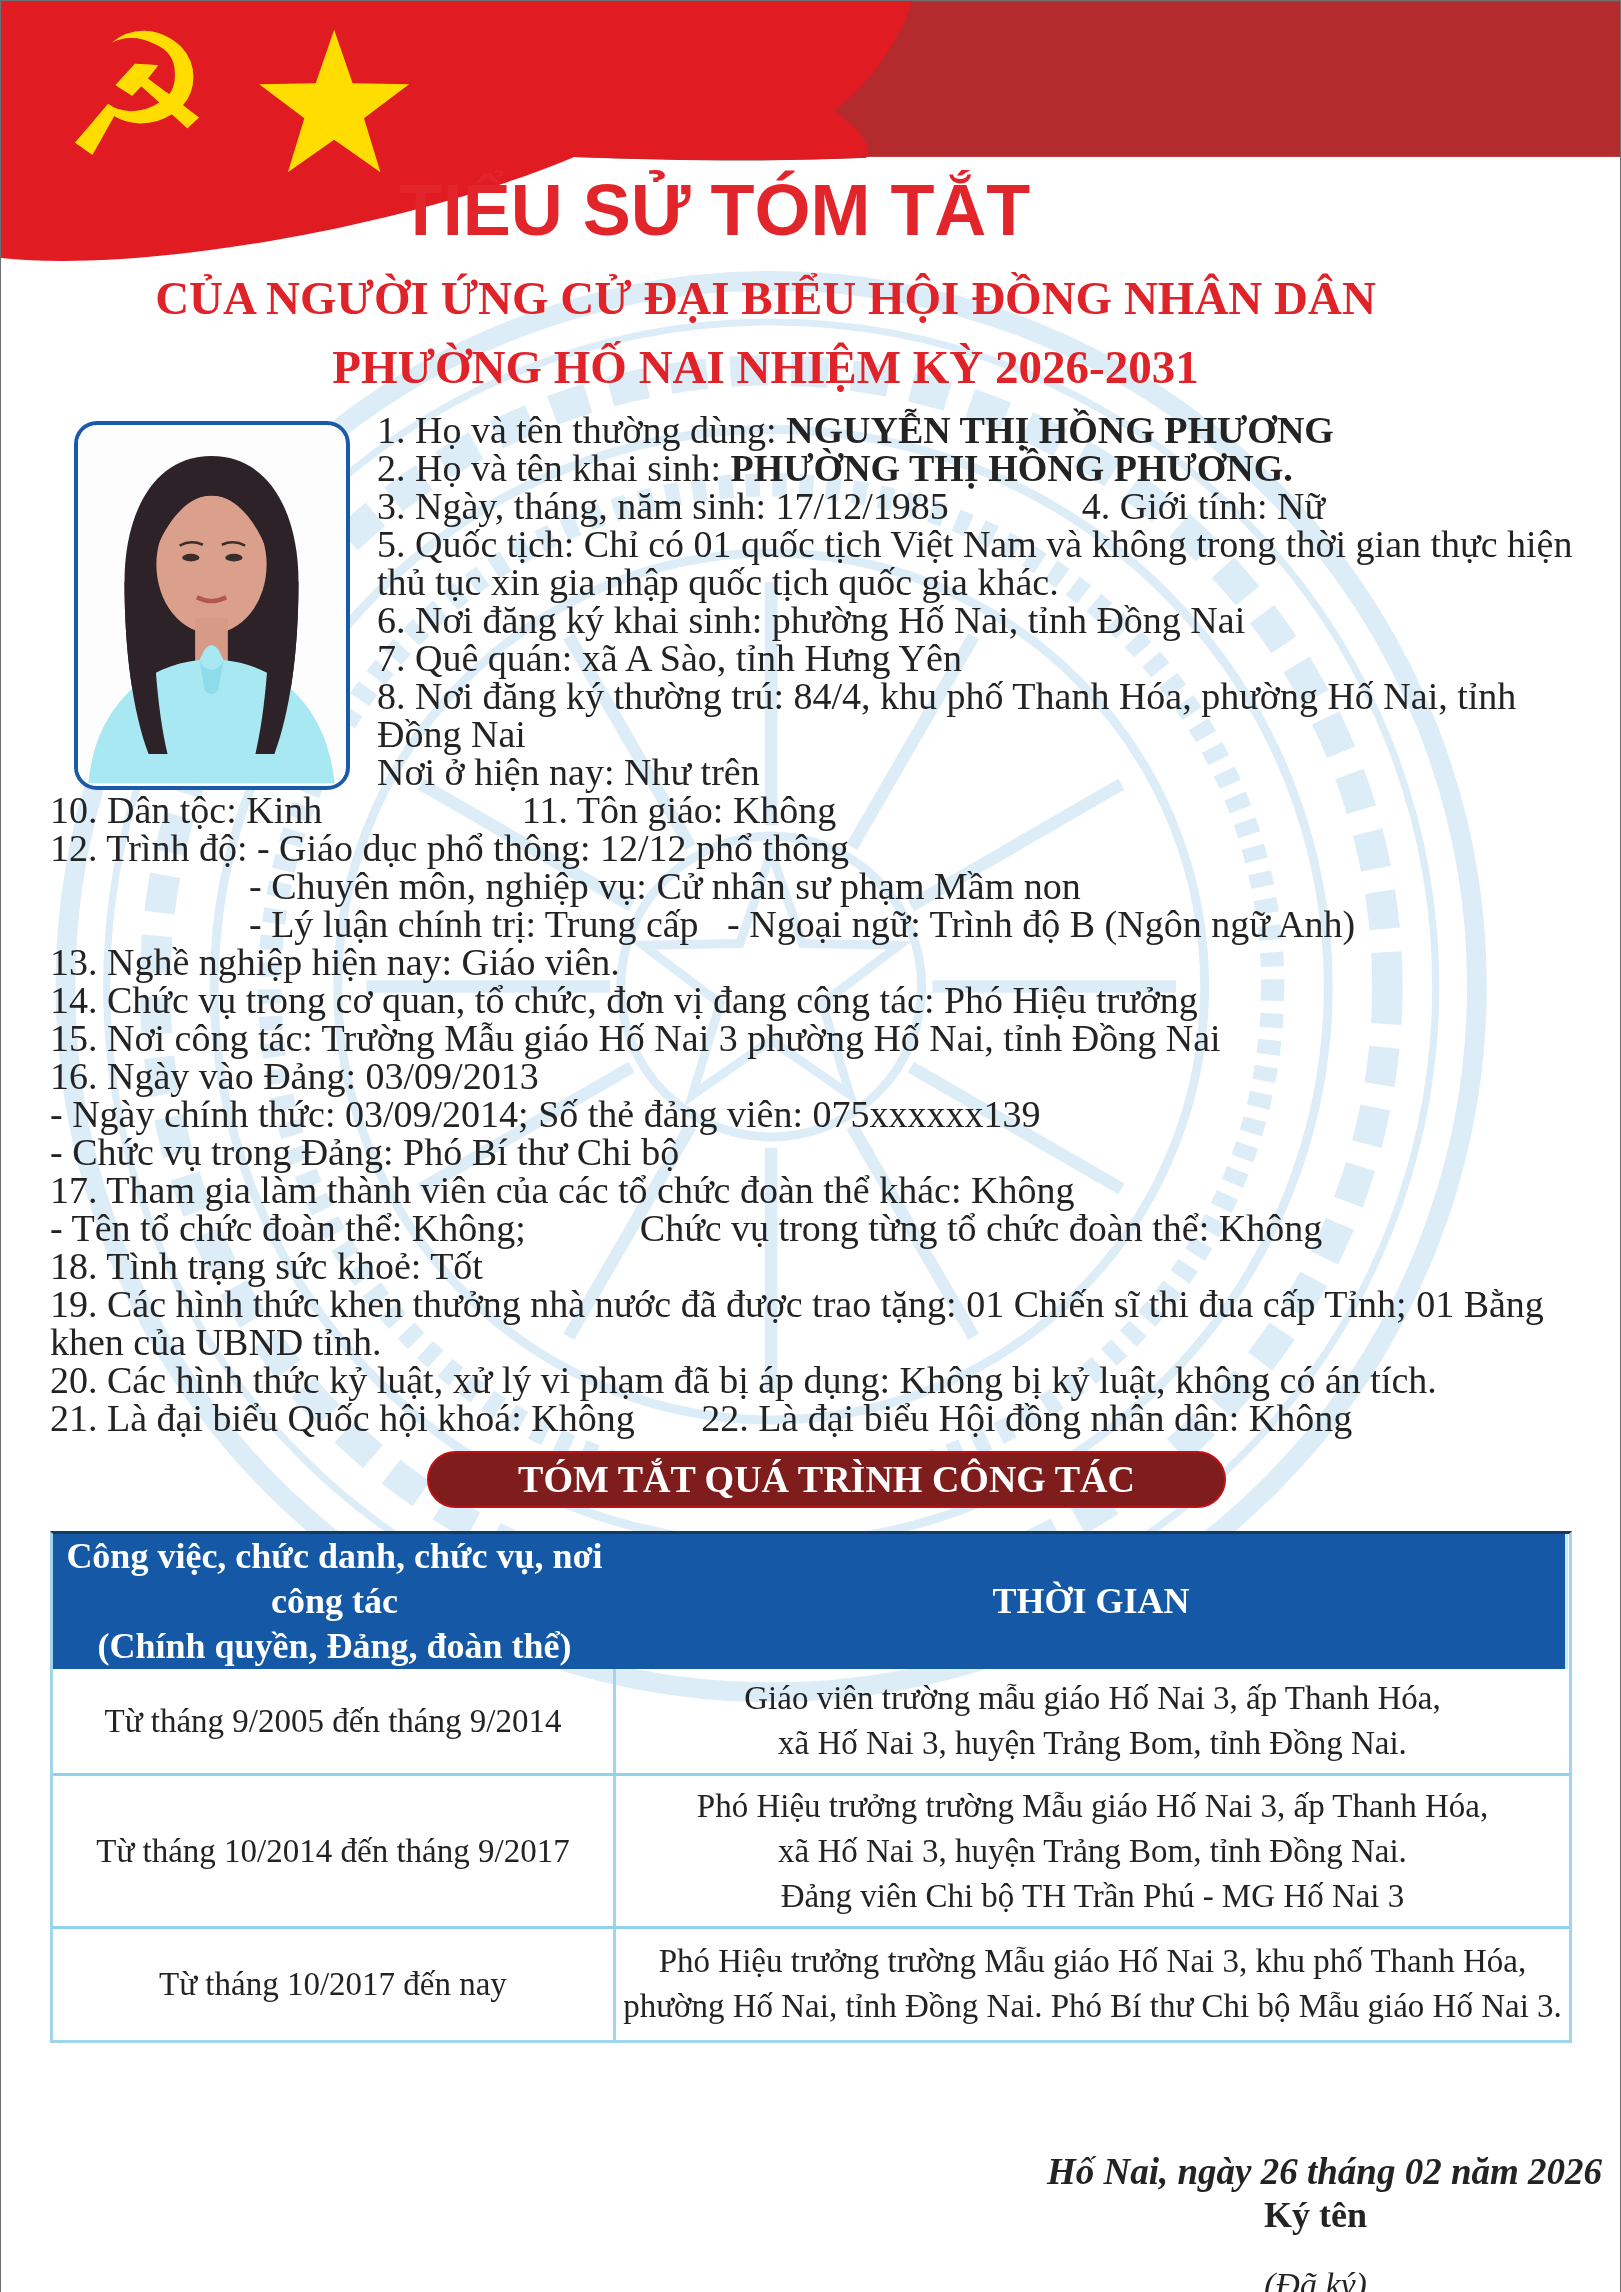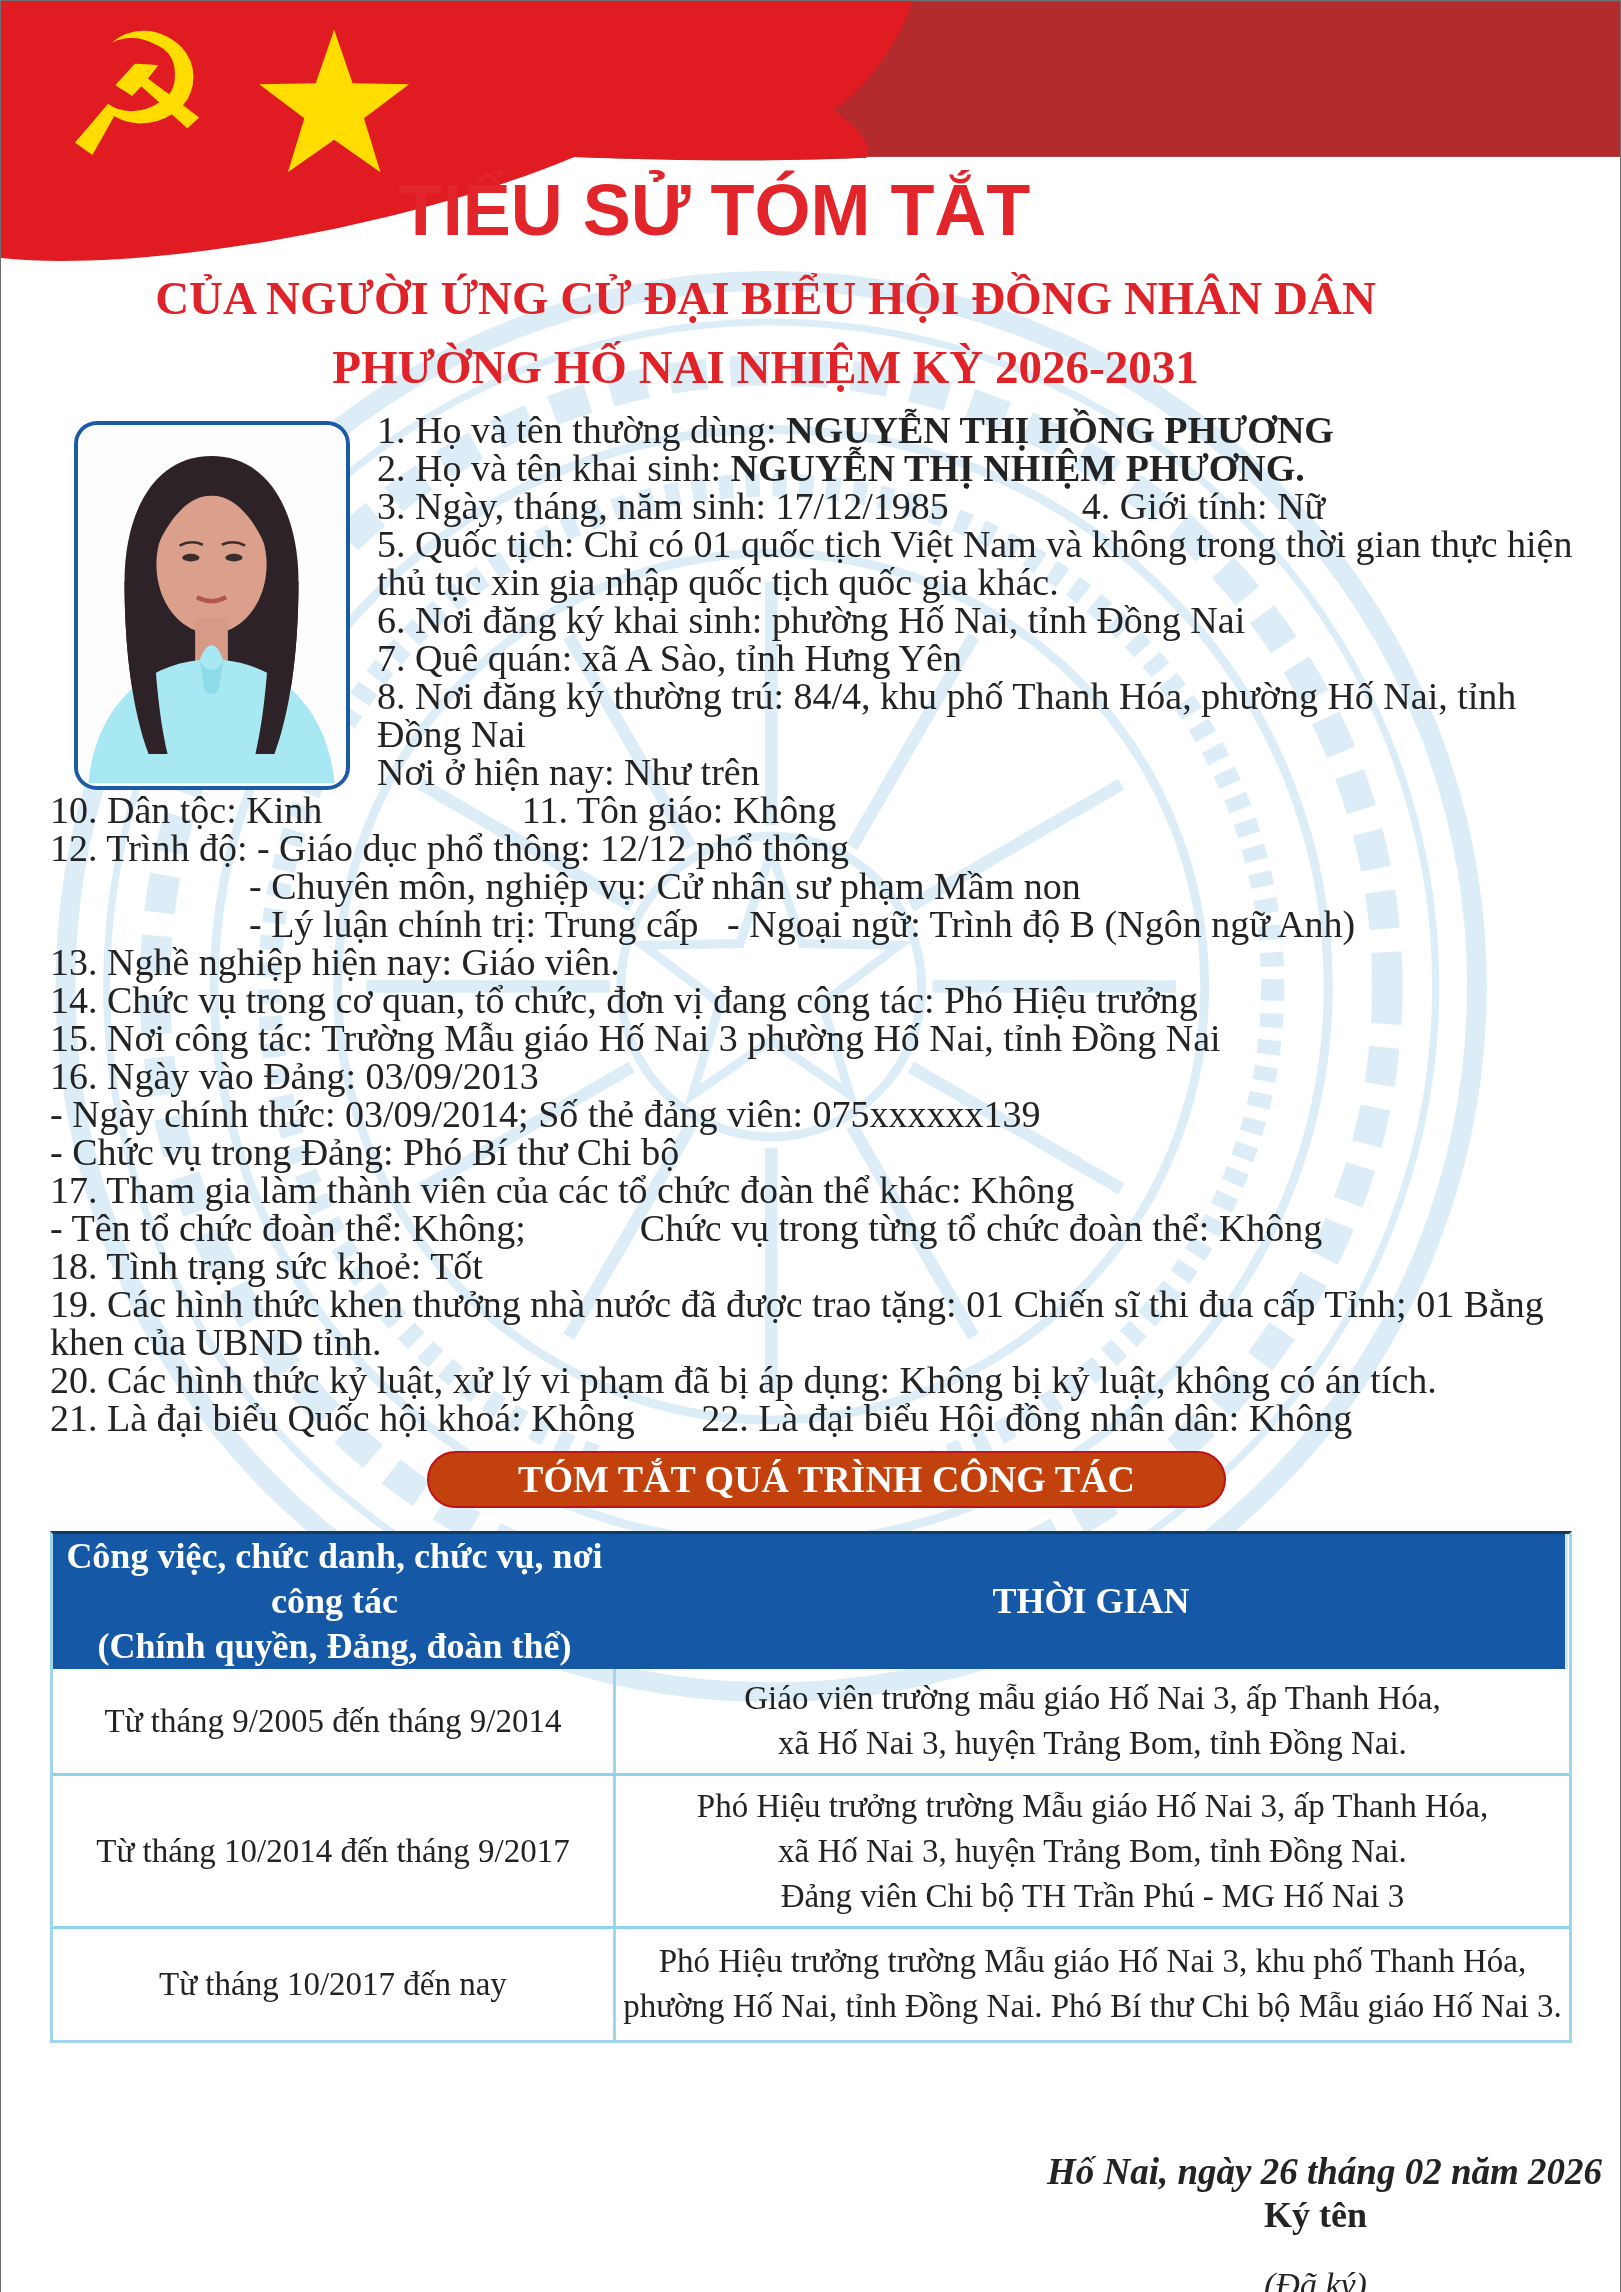--- a/index.html
+++ b/index.html
@@ -45,21 +45,21 @@
   .bio-line{font-size:38px;line-height:38px;white-space:pre-wrap;}
   .block-a{margin-left:327px;width:1205px;}
   .block-b{margin-top:0;width:1522px;}
   .indent{padding-left:199px;font-family:Liberation Serif, serif;}
   .bold{font-weight:bold;}
   
   .pill{
     position:relative;z-index:1;
     width:799px;height:57px;margin:14.3px auto 0 auto;
     transform:translateX(16px);
-    background:#c2410c;border:2.7px solid #bf1217;border-radius:32px;
+    background:#7f1d1d;border:2.7px solid #bf1217;border-radius:32px;
     display:flex;align-items:center;justify-content:center;
     color:#ffffff;font-weight:bold;font-size:38px;
     box-sizing:border-box;white-space:pre;
   }
   
   .tbl{
     position:relative;z-index:1;
     width:1522px;margin:23px auto 0 auto;
     border:3.6px solid #9fd6ec;border-top:3.6px solid #16395e;
     box-sizing:border-box;
@@ -163,21 +163,21 @@
         <rect x="136" y="222" width="38" height="52" fill="#d69a86"></rect>
         <path d="M12,414 C20,330 72,278 141,271 L147,259 C152,252 158,252 163,259 L169,271 C238,278 290,330 298,414 Z" fill="#a7e8f2"></path>
         <path d="M141,271 C147,286 163,286 169,271 L163,305 C159,312 151,312 147,305 Z" fill="#8edcea"></path>
         <path d="M54,180 C54,262 64,332 82,380 L104,380 C92,330 86,250 88,190 Z" fill="#2c2228"></path>
         <path d="M256,180 C256,262 246,332 228,380 L206,380 C218,330 224,250 222,190 Z" fill="#2c2228"></path>
       </svg>
     </div>
 
     <div class="block-a">
       <div class="bio-line"><span>1. Họ và tên thường dùng: </span><span class="bold">NGUYỄN THỊ HỒNG PHƯƠNG</span></div>
-      <div class="bio-line"><span>2. Họ và tên khai sinh: </span><span class="bold">NGUYỄN THỊ NHIỆM PHƯƠNG.</span></div>
+      <div class="bio-line"><span>2. Họ và tên khai sinh: </span><span class="bold">PHƯỜNG THỊ HỒNG PHƯƠNG.</span></div>
       <div class="bio-line">3. Ngày, tháng, năm sinh: 17/12/1985              4. Giới tính: Nữ</div>
       <div class="bio-line">5. Quốc tịch: Chỉ có 01 quốc tịch Việt Nam và không trong thời gian thực hiện thủ tục xin gia nhập quốc tịch quốc gia khác.</div>
       <div class="bio-line">6. Nơi đăng ký khai sinh: phường Hố Nai, tỉnh Đồng Nai</div>
       <div class="bio-line">7. Quê quán: xã A Sào, tỉnh Hưng Yên</div>
       <div class="bio-line">8. Nơi đăng ký thường trú: 84/4, khu phố Thanh Hóa, phường Hố Nai, tỉnh Đồng Nai</div>
       <div class="bio-line">Nơi ở hiện nay: Như trên</div>
     </div>
 
     <div class="block-b">
       <div class="bio-line">10. Dân tộc: Kinh                     11. Tôn giáo: Không</div>

